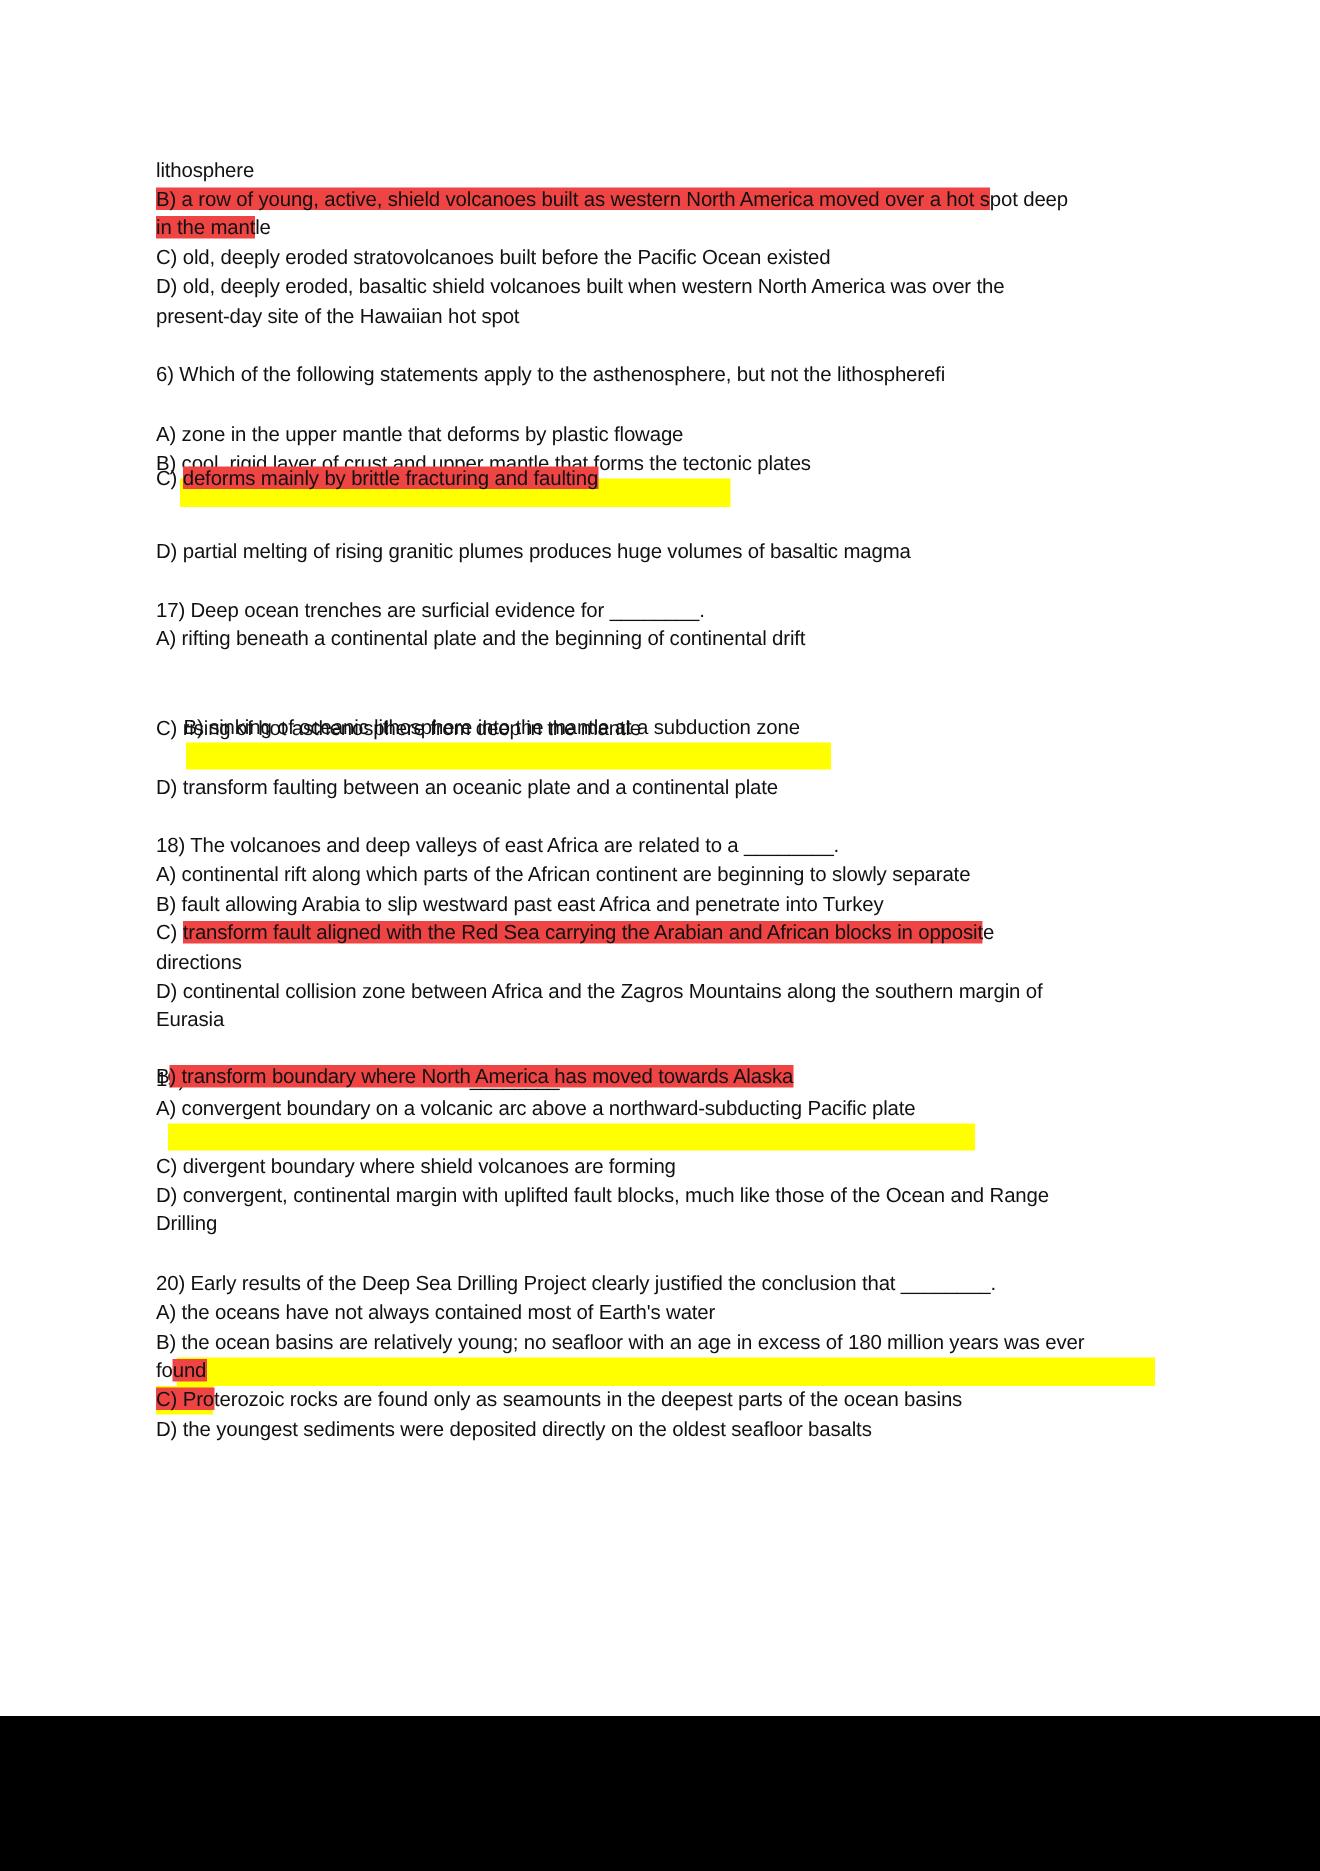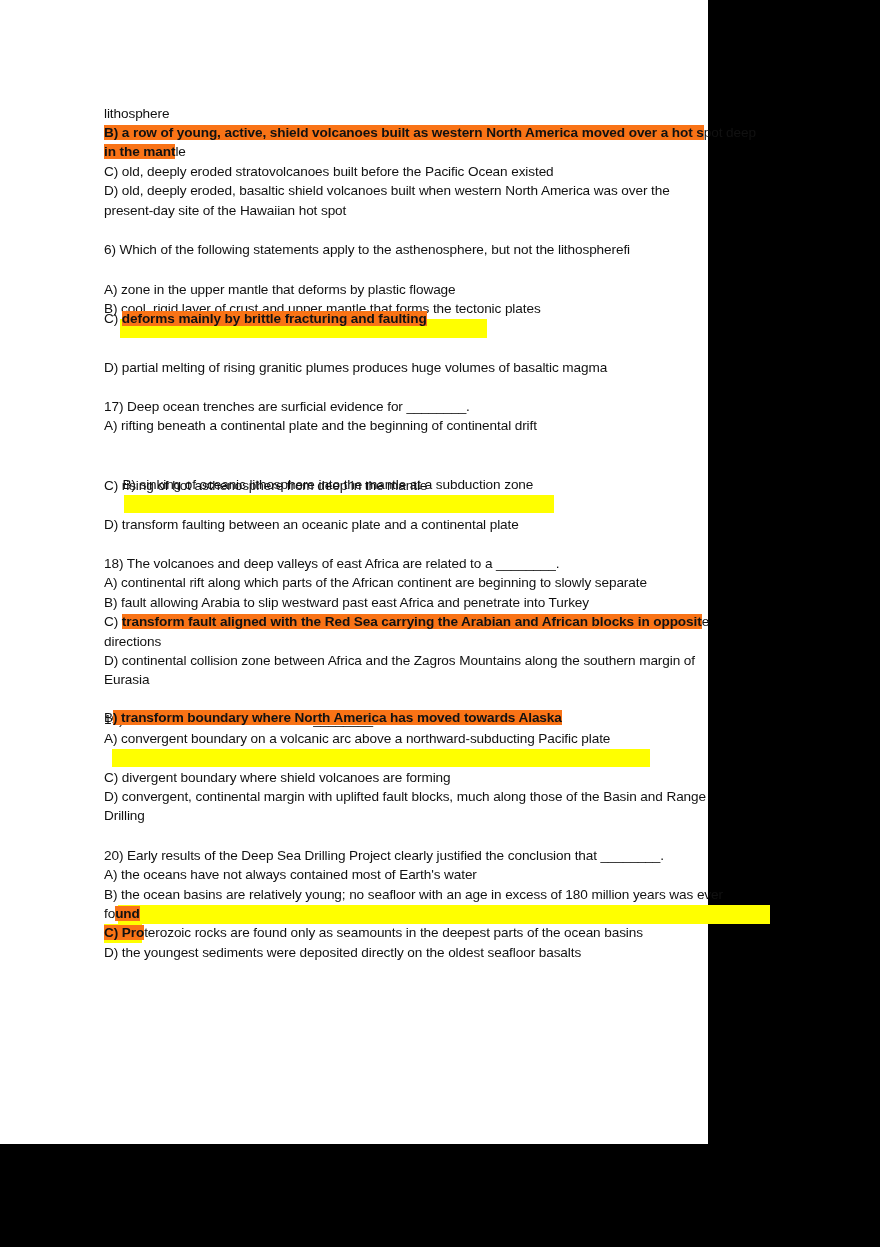--- a/index.html
+++ b/index.html
@@ -3,35 +3,35 @@
   <meta charset="utf-8">
   <style>
     html, body { margin: 0; padding: 0; }
     body {
       width: 880px; height: 1247px; overflow: hidden;
       background: #000000;
       font-family: "Liberation Sans", "DejaVu Sans", sans-serif;
     }
     .page {
       position: absolute; left: 0; top: 0;
-      width: 708px; height: 1144px;
+      width: 880px; height: 1144px;
       background: #ffffff;
     }
     .bottom-band {
       position: absolute; left: 0; top: 1144px;
       width: 880px; height: 103px;
       background: #000000;
     }
     .line {
       position: absolute; left: 104px;
       font-size: 13.6px; line-height: 19px; height: 19px;
       color: #111111; white-space: nowrap;
       letter-spacing: -0.1px;
     }
-    .hl { background: #f97316; font-weight: bold; }
+    .hl { background: #ef4444; }
     .hl-bar {
       position: absolute; background: #ffff00;
     }
   </style>
 </head>
 <body>
 
 <div class="page">
 
   <div class="line" style="top:104px">
@@ -121,21 +121,21 @@
     <span>A) convergent boundary on a volcanic arc above a northward-subducting Pacific plate</span>
   </div>
   <div class="hl-bar" style="left:112px; top:749px; width:538px; height:18px;"></div>
   <div class="line" style="top:708px">
     <span>B</span><span class="hl">) transform boundary where North America has moved towards Alaska</span>
   </div>
   <div class="line" style="top:768px">
     <span>C) divergent boundary where shield volcanoes are forming</span>
   </div>
   <div class="line" style="top:787px">
-    <span>D) convergent, continental margin with uplifted fault blocks, much along those of the Basin and Range</span>
+    <span>D) convergent, continental margin with uplifted fault blocks, much like those of the Ocean and Range</span>
   </div>
   <div class="line" style="top:806px">
     <span>Drilling</span>
   </div>
 
   <div class="line" style="top:846px">
     <span>20) Early results of the Deep Sea Drilling Project clearly justified the conclusion that ________.</span>
   </div>
   <div class="line" style="top:865px">
     <span>A) the oceans have not always contained most of Earth's water</span>

